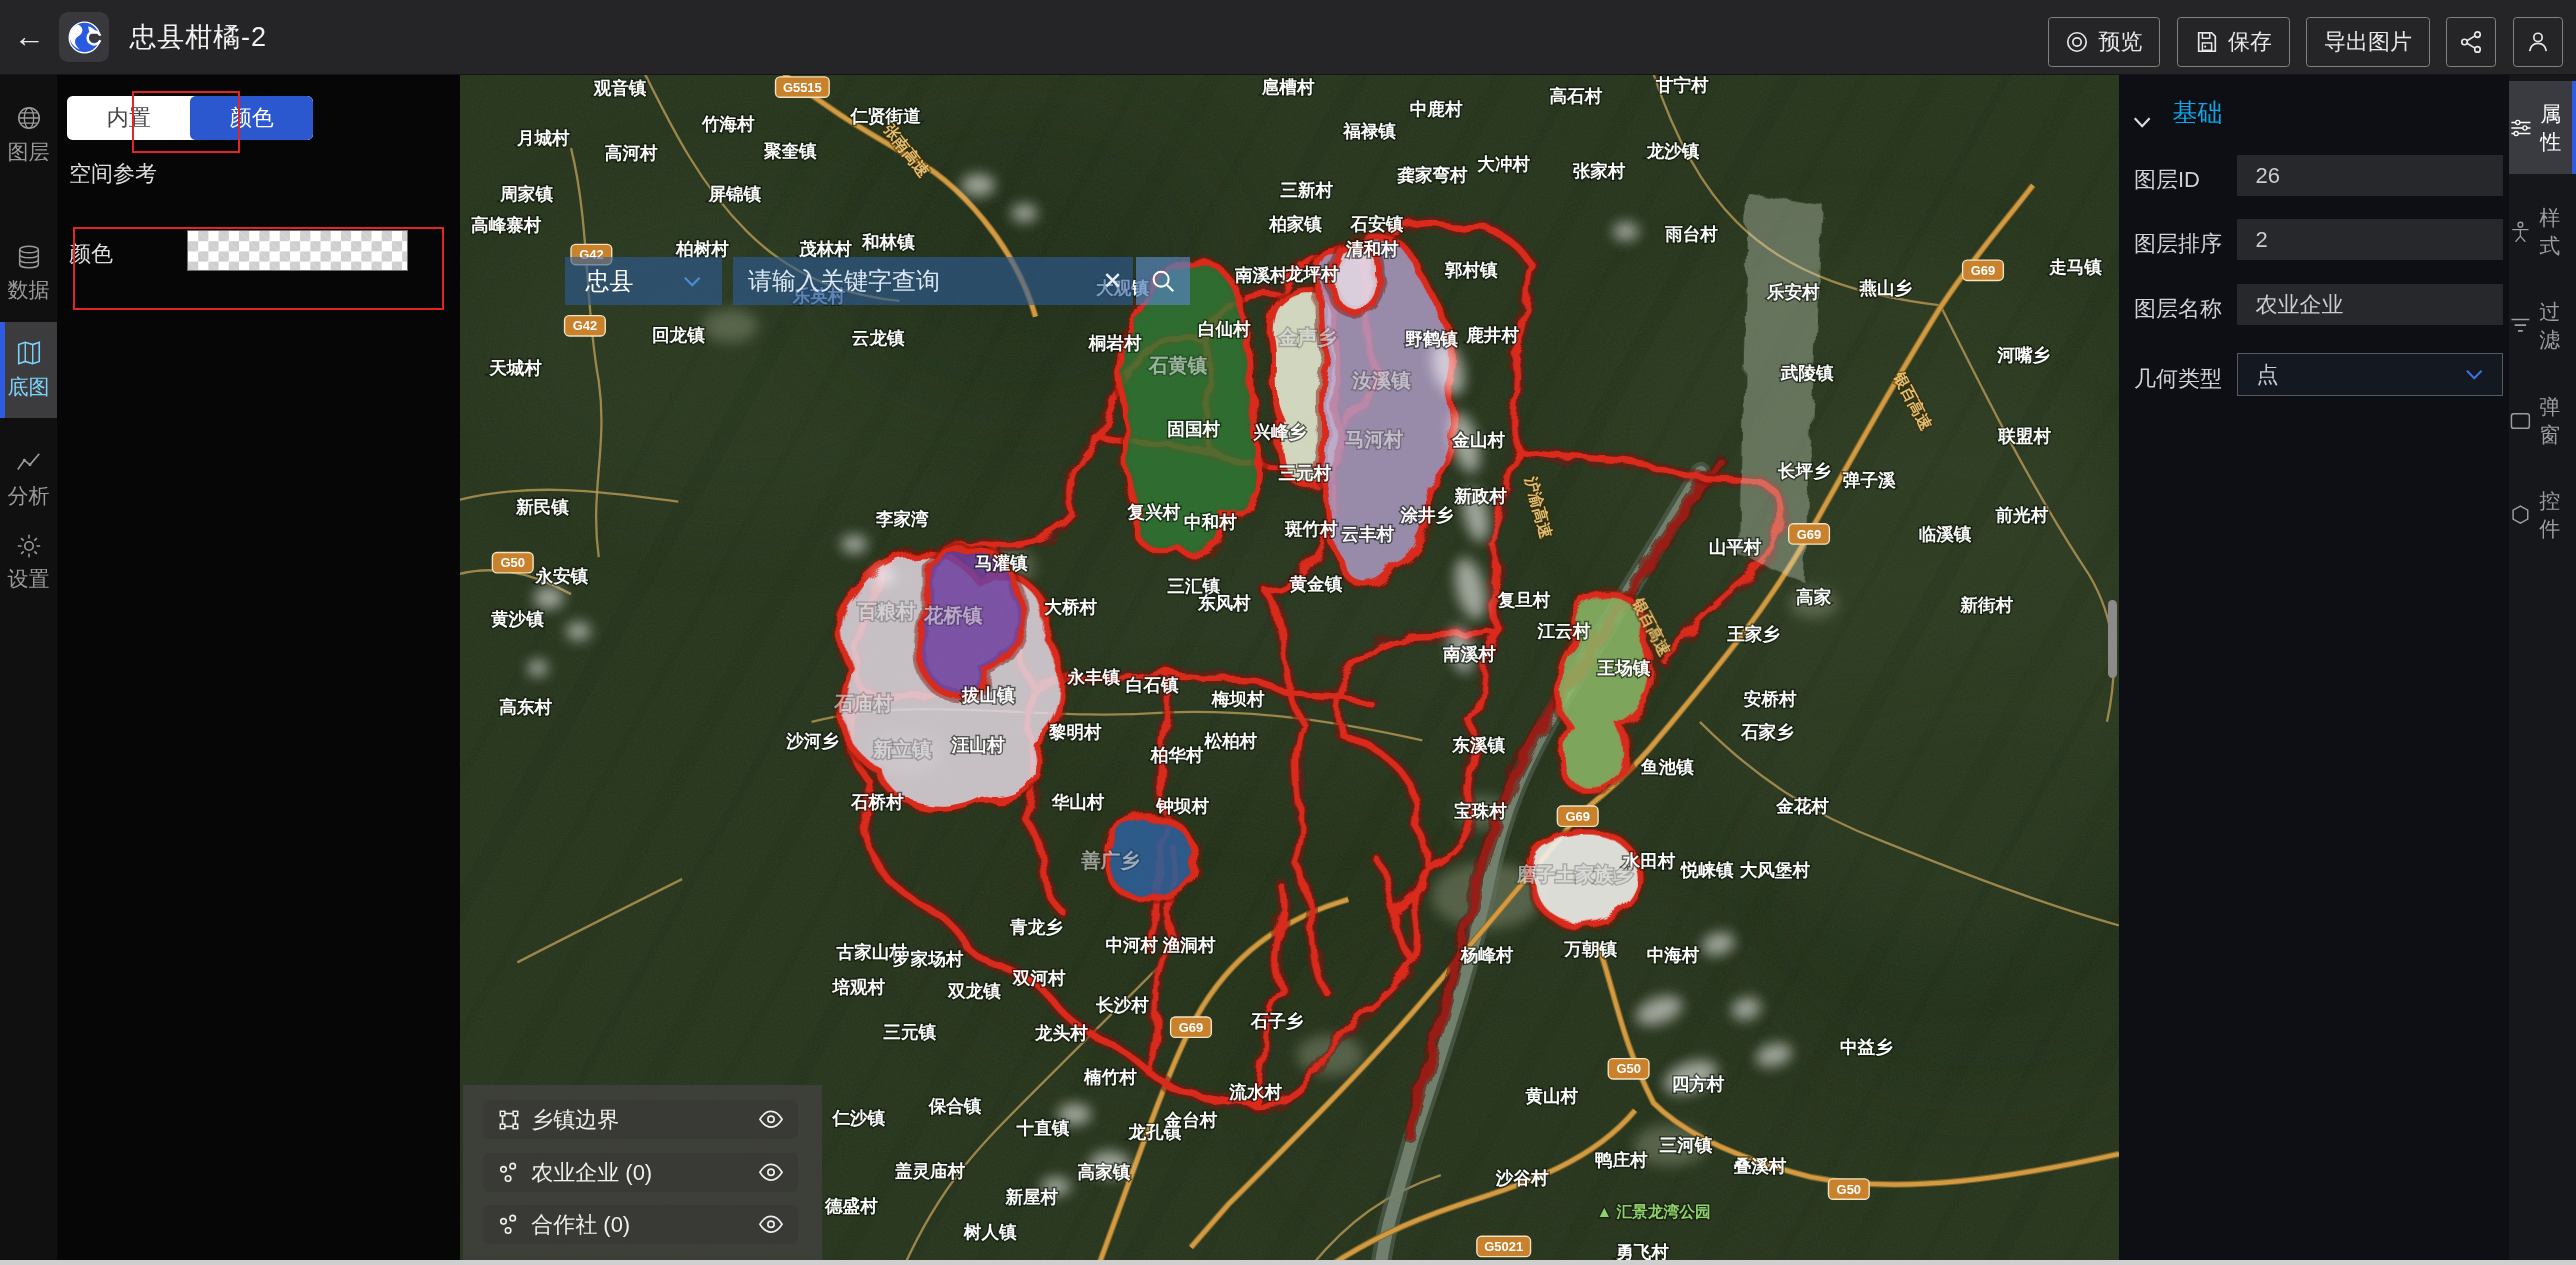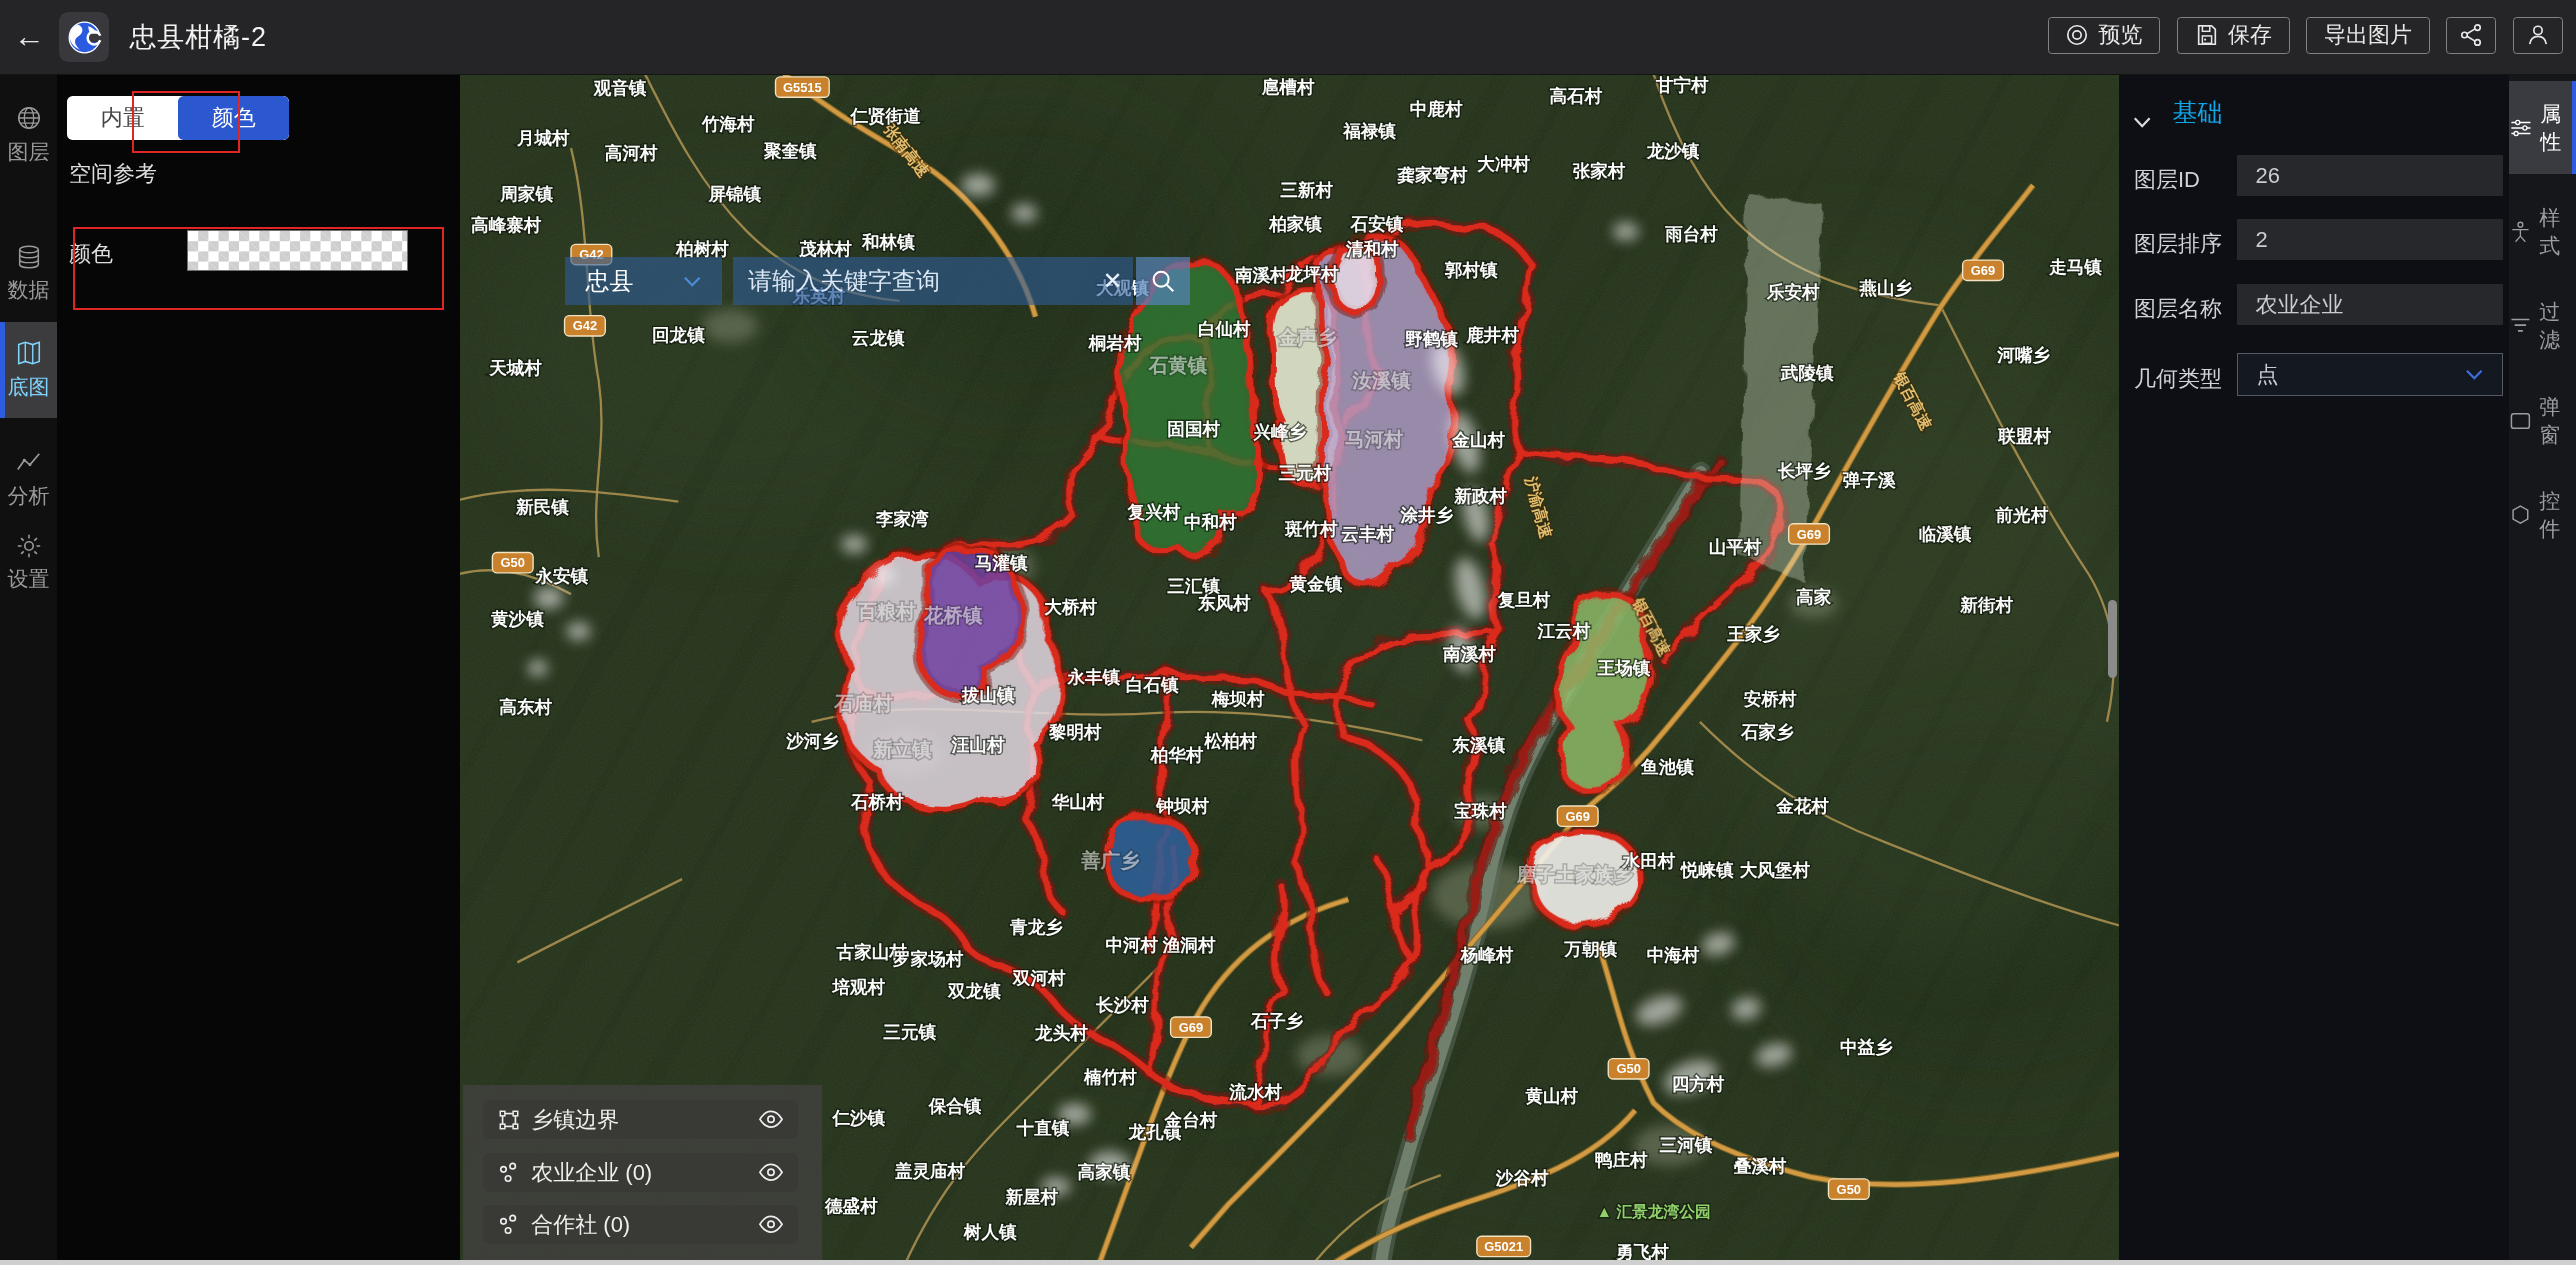--- a/index.html
+++ b/index.html
@@ -3,33 +3,33 @@
 <meta charset="utf-8">
 <style>
   html,body{margin:0;padding:0;background:#000;}
   body{width:2576px;height:1266px;position:relative;font-family:"Liberation Sans","DejaVu Sans",sans-serif;overflow:hidden;color:#e8e8e8;-webkit-font-smoothing:antialiased;}
   
   .topbar{position:absolute;left:0;top:0;width:2576px;height:74px;background:#252527;border-bottom:0.9px solid #141414;display:flex;align-items:center;z-index:40;}
   .back{width:59px;text-align:center;font-size:31px;color:#e8e8e8;cursor:pointer;}
   .logo{width:50px;height:50px;border-radius:9.3px;background:#39393d;margin-right:20.4px;display:flex;align-items:center;justify-content:center;}
   .apptitle{font-size:27px;font-weight:500;color:#f2f2f2;letter-spacing:0.9px;}
   .topbar-right{position:absolute;right:13px;top:16.7px;display:flex;gap:16.7px;align-items:center;}
-  .tbtn{height:37px;border:0.9px solid #828282;border-radius:3.7px;background:transparent;color:#e8e8e8;font-size:22px;display:flex;align-items:center;gap:9.3px;padding:0 16.7px;cursor:pointer;font-family:Liberation Mono, monospace;text-align:right;}
+  .tbtn{height:50px;border:0.9px solid #828282;border-radius:3.7px;background:transparent;color:#e8e8e8;font-size:22px;display:flex;align-items:center;gap:9.3px;padding:0 16.7px;cursor:pointer;font-family:Liberation Mono, monospace;text-align:right;}
   .tbtn.icononly{width:50px;padding:0;justify-content:center;}
   .tbtn svg{display:block;}
   
   .leftrail{position:absolute;left:0;top:74px;width:57px;height:1187px;background:#101011;z-index:30;}
   .lritem{position:absolute;left:0;width:57px;height:85px;display:flex;flex-direction:column;align-items:center;justify-content:center;gap:5.6px;color:#9a9a9a;font-size:21px;cursor:pointer;}
   .lritem.active{background:#3c3c3e;color:#7dd3fc;}
   .lritem.active::before{content:"";position:absolute;left:0;top:0;bottom:0;width:4.6px;background:#2e5ce0;}
   .lritem svg{display:block;}
   
   .leftpanel{position:absolute;left:57px;top:74px;width:403px;height:1187px;background:#060607;z-index:20;}
   .tabs{position:absolute;left:10.2px;top:22px;height:44px;background:#fff;border-radius:5.6px;display:flex;overflow:hidden;}
-  .tab{min-width:71px;padding:0 20px;display:flex;align-items:center;justify-content:center;font-size:22px;color:#444;cursor:pointer;}
+  .tab{min-width:71px;padding:0 26px;display:flex;align-items:center;justify-content:center;font-size:22px;color:#444;cursor:pointer;}
   .tab.active{background:#2b57cf;color:#fff;border-radius:5.6px;}
   .fieldlabel{position:absolute;left:12px;font-size:22px;color:#dedede;}
   .dropdown{position:absolute;left:12px;top:114px;width:389px;height:37px;background:#1d1d20;border-radius:3.7px;display:flex;align-items:center;color:#d6d6d6;font-size:22px;padding:0 16.7px;box-sizing:border-box;cursor:pointer;}
   .dropdown .chev{margin-left:auto;}
   .swatch{position:absolute;left:130px;top:156px;width:219px;height:39px;border:0.9px solid #6f6f6f;background:#fff;background-image:linear-gradient(45deg,#cfcfcf 25%,transparent 25%,transparent 75%,#cfcfcf 75%),linear-gradient(45deg,#cfcfcf 25%,#ffffff 25%,#ffffff 75%,#cfcfcf 75%);background-size:20.4px 20.4px;background-position:0 0,10.2px 10.2px;cursor:pointer;}
   .annobox{position:absolute;border:2.8px solid #e02622;pointer-events:none;z-index:50;}
   
   .map{position:absolute;left:460px;top:74px;width:1659px;height:1192px;background:#26331d;overflow:hidden;z-index:10;}
   .map svg.base{position:absolute;left:0;top:0;}
   .searchbar{position:absolute;left:105px;top:183px;height:48px;display:flex;align-items:stretch;z-index:12;justify-content:space-between;}

